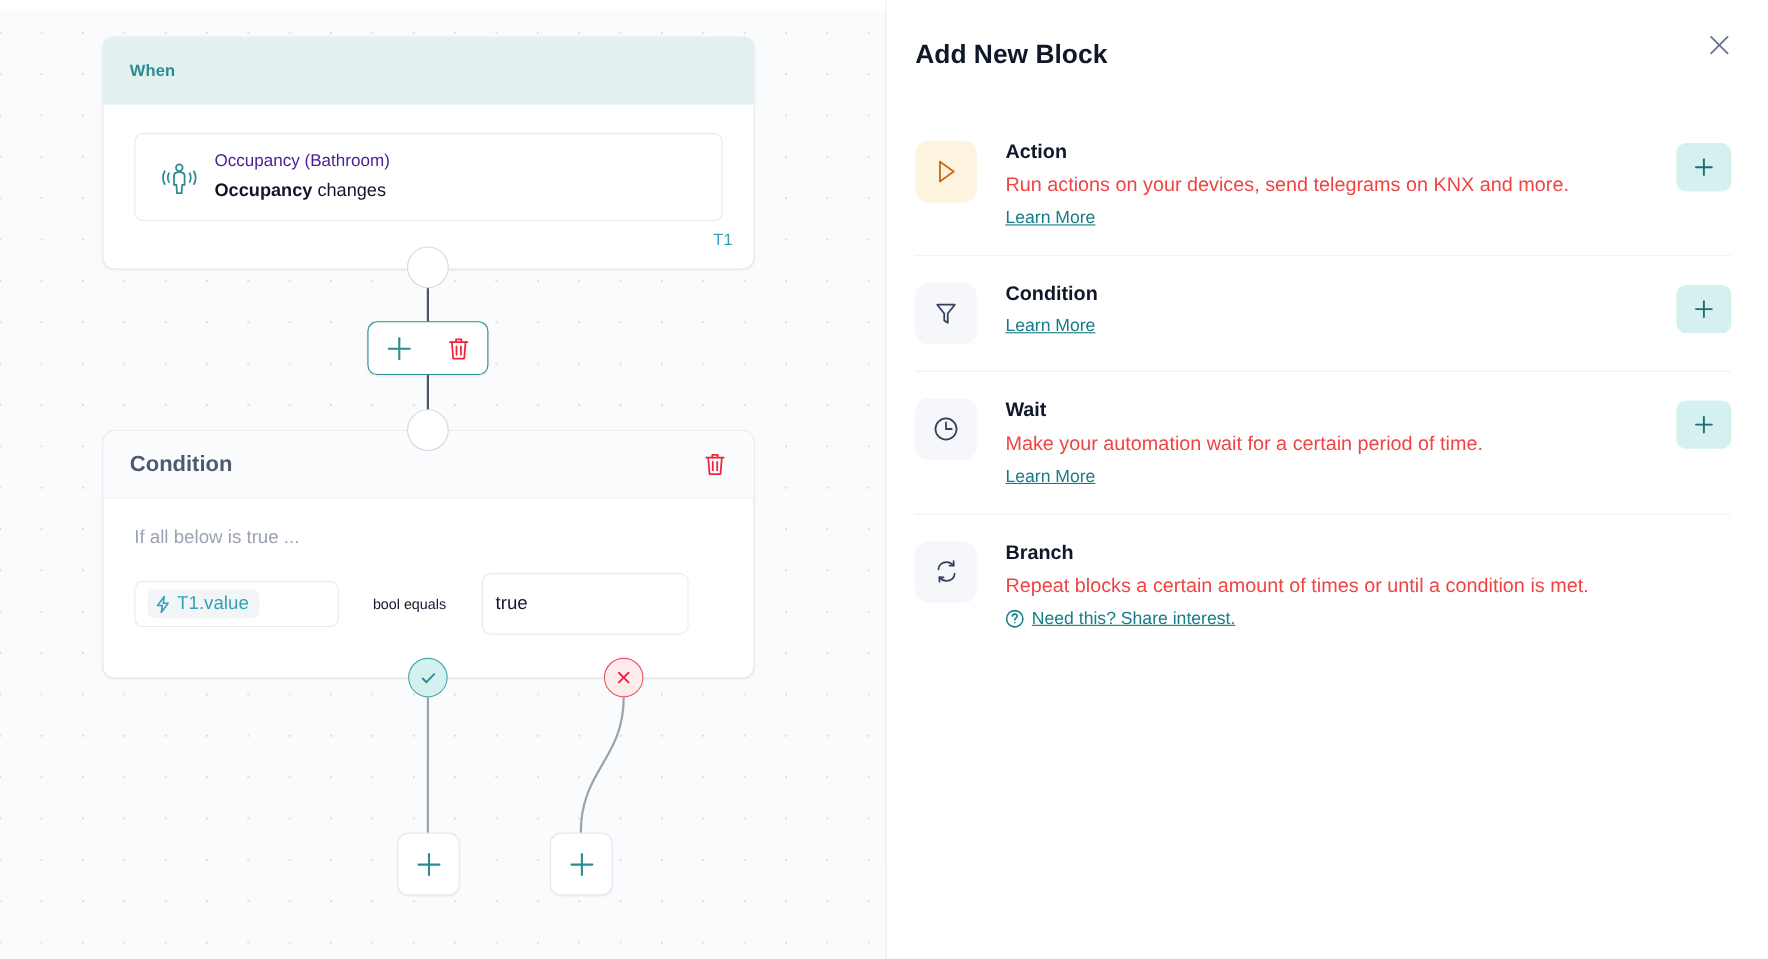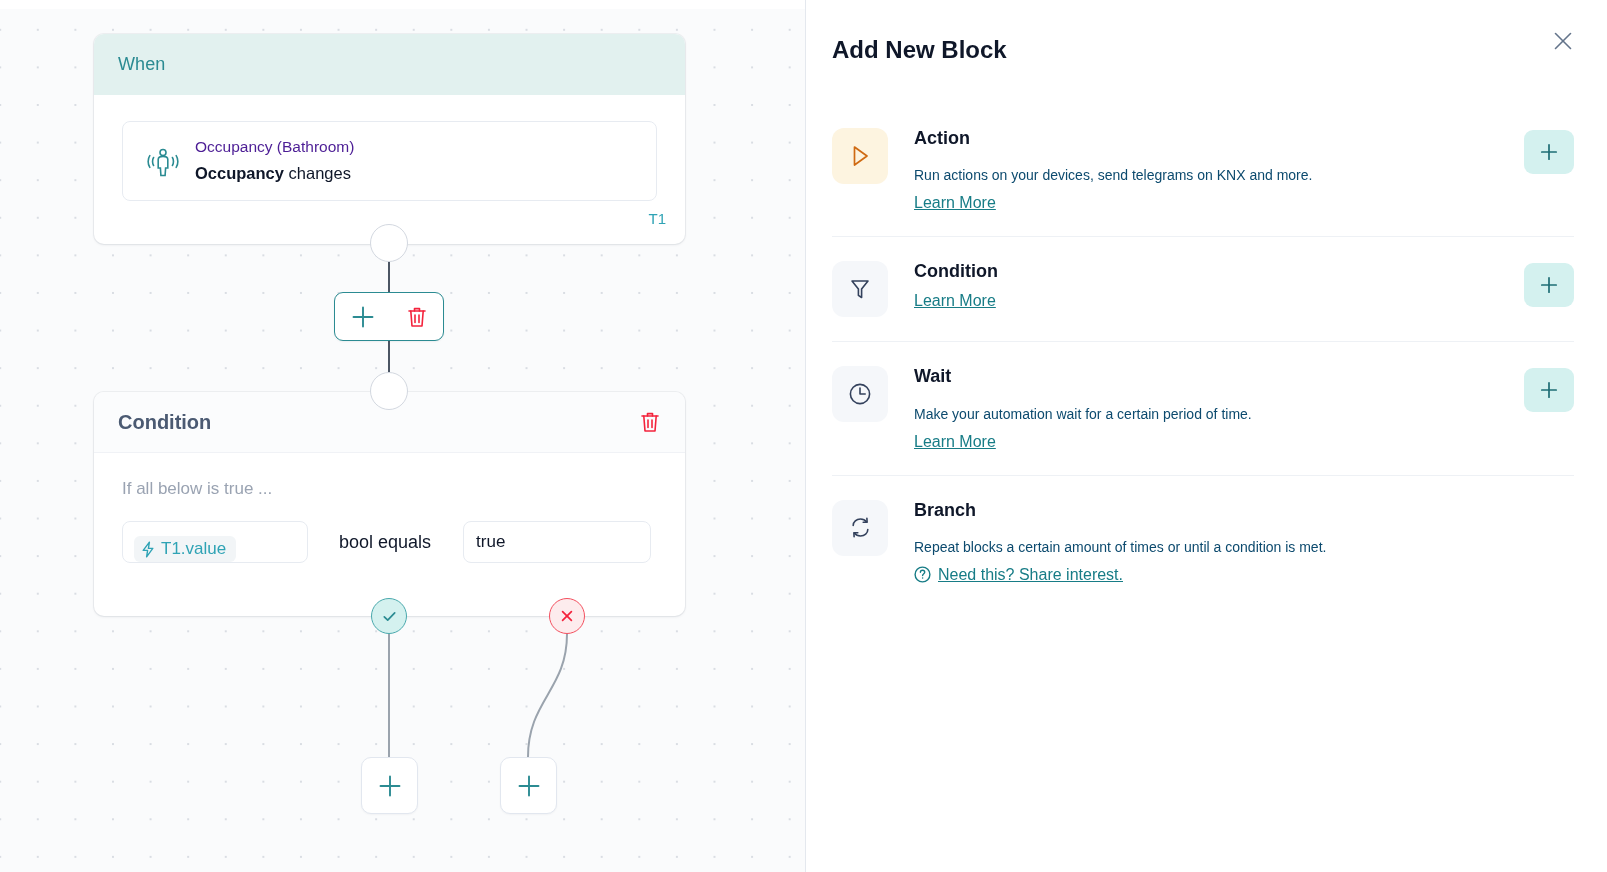--- a/index.html
+++ b/index.html
@@ -36,21 +36,21 @@
     background: #ffffff;
     border-radius: 10px;
     box-shadow: 0 1px 3px rgba(16,30,54,.08), 0 0 0 1px rgba(16,30,54,.05);
     z-index: 3;
   }
   #when-card { left: 94px; top: 34px; width: 591px; height: 210px; overflow: hidden; }
   #when-header {
     height: 61px; background: #e2f1ef;
     display: flex; align-items: center; padding-left: 24px;
   }
-  #when-header .ttl { font-size: 18px; font-weight: normal; color: #2b8b92; letter-spacing: .1px; }
+  #when-header .ttl { font-size: 15px; font-weight: bold; color: #2b8b92; letter-spacing: .1px; }
   #when-body { padding: 26px 28px 0 28px; }
   #trigger-box {
     position: relative;
     border: 1px solid #e7ebf1; border-radius: 8px;
     height: 80px; display: flex; align-items: center; padding: 0 18px;
   }
   #trigger-box .ticon { width: 44px; display:flex; align-items:center; justify-content:center; }
   .t-text { margin-left: 10px; }
   .t-sub { font-size: 15.5px; color: #4c1d95; line-height: 1.45; }
   .t-main { font-size: 16.5px; color: #0f1729; line-height: 1.5; margin-top: 2px; }
@@ -68,30 +68,30 @@
     display: flex; align-items: center; justify-content: space-between;
     padding: 0 22px 0 24px;
   }
   #cond-header .ttl { font-size: 20px; font-weight: bold; color: #4b5a72; }
   .trash-btn { background:none; border:none; cursor:pointer; padding:2px; line-height:0; }
   #cond-body { padding: 26px 28px; }
   .cond-hint { font-size: 17px; color: #9aa3b2; }
   .cond-row { display: flex; align-items: center; margin-top: 22px; }
   .var-box {
     width: 186px; height: 42px; border: 1px solid #e7ebf1; border-radius: 8px;
-    background:#fff; display: flex; align-items: flex-end; padding-left: 11px;
+    background:#fff; display: flex; align-items: center; padding-left: 11px;
   }
   .var-chip {
     display: inline-flex; align-items: center; gap: 6px;
     background: #f2f5f7; border-radius: 6px; padding: 3px 10px 3px 7px;
   }
   .var-chip .lbl { font-size: 17px; color: #2fa3b5; }
-  .op-label { font-size: 18px; color: #0f1729; margin: 0 32px 0 31px; }
+  .op-label { font-size: 13px; color: #0f1729; margin: 0 32px 0 31px; }
   .val-box {
-    width: 188px; height: 42px; border: 1px solid #e7ebf1; border-radius: 8px;
+    width: 188px; height: 56px; border: 1px solid #e7ebf1; border-radius: 8px;
     background:#fff; display:flex; align-items:center; padding-left: 12px;
   }
   .val-box .v { font-size: 17px; color: #0f1729; }
 
   
   .node {
     position: absolute; z-index: 4; border-radius: 50%;
     background: #ffffff; border: 1.4px solid #d3d8e0;
   }
   #node-top { left: 370px; top: 224px; width: 38px; height: 38px; }
@@ -129,21 +129,21 @@
 
   #block-list { position: absolute; left: 26px; top: 104px; width: 742px; }
   .block-row { position: relative; display:flex; align-items:flex-start; padding: 22px 0 24px 0; }
   .block-row + .block-row { border-top: 1px solid #eef1f5; }
   .b-icon {
     width: 56px; height: 56px; border-radius: 12px; flex: 0 0 56px;
     display:flex; align-items:center; justify-content:center; margin-top: 2px;
   }
   .b-text { margin-left: 26px; flex: 1 1 auto; }
   .b-title { font-size: 18px; font-weight: bold; color:#0f1729; line-height: 1.35; }
-  .b-desc { font-size: 14px; color:#0c4a6e; line-height: 1.5; margin-top: 15px; }
+  .b-desc { font-size: 18px; color:#ef4444; line-height: 1.5; margin-top: 5px; }
   .b-link {
     display:inline-flex; align-items:center; gap: 7px; margin-top: 8px;
     font-size: 16px; color:#177c86; text-decoration: underline; cursor:pointer;
   }
   .b-add {
     flex: 0 0 50px; width: 50px; height: 44px; border-radius: 9px; border:none;
     background: #d4f1ef; display:flex; align-items:center; justify-content:center;
     cursor:pointer; margin-top: 4px; margin-left: 14px;
   }
 </style>

